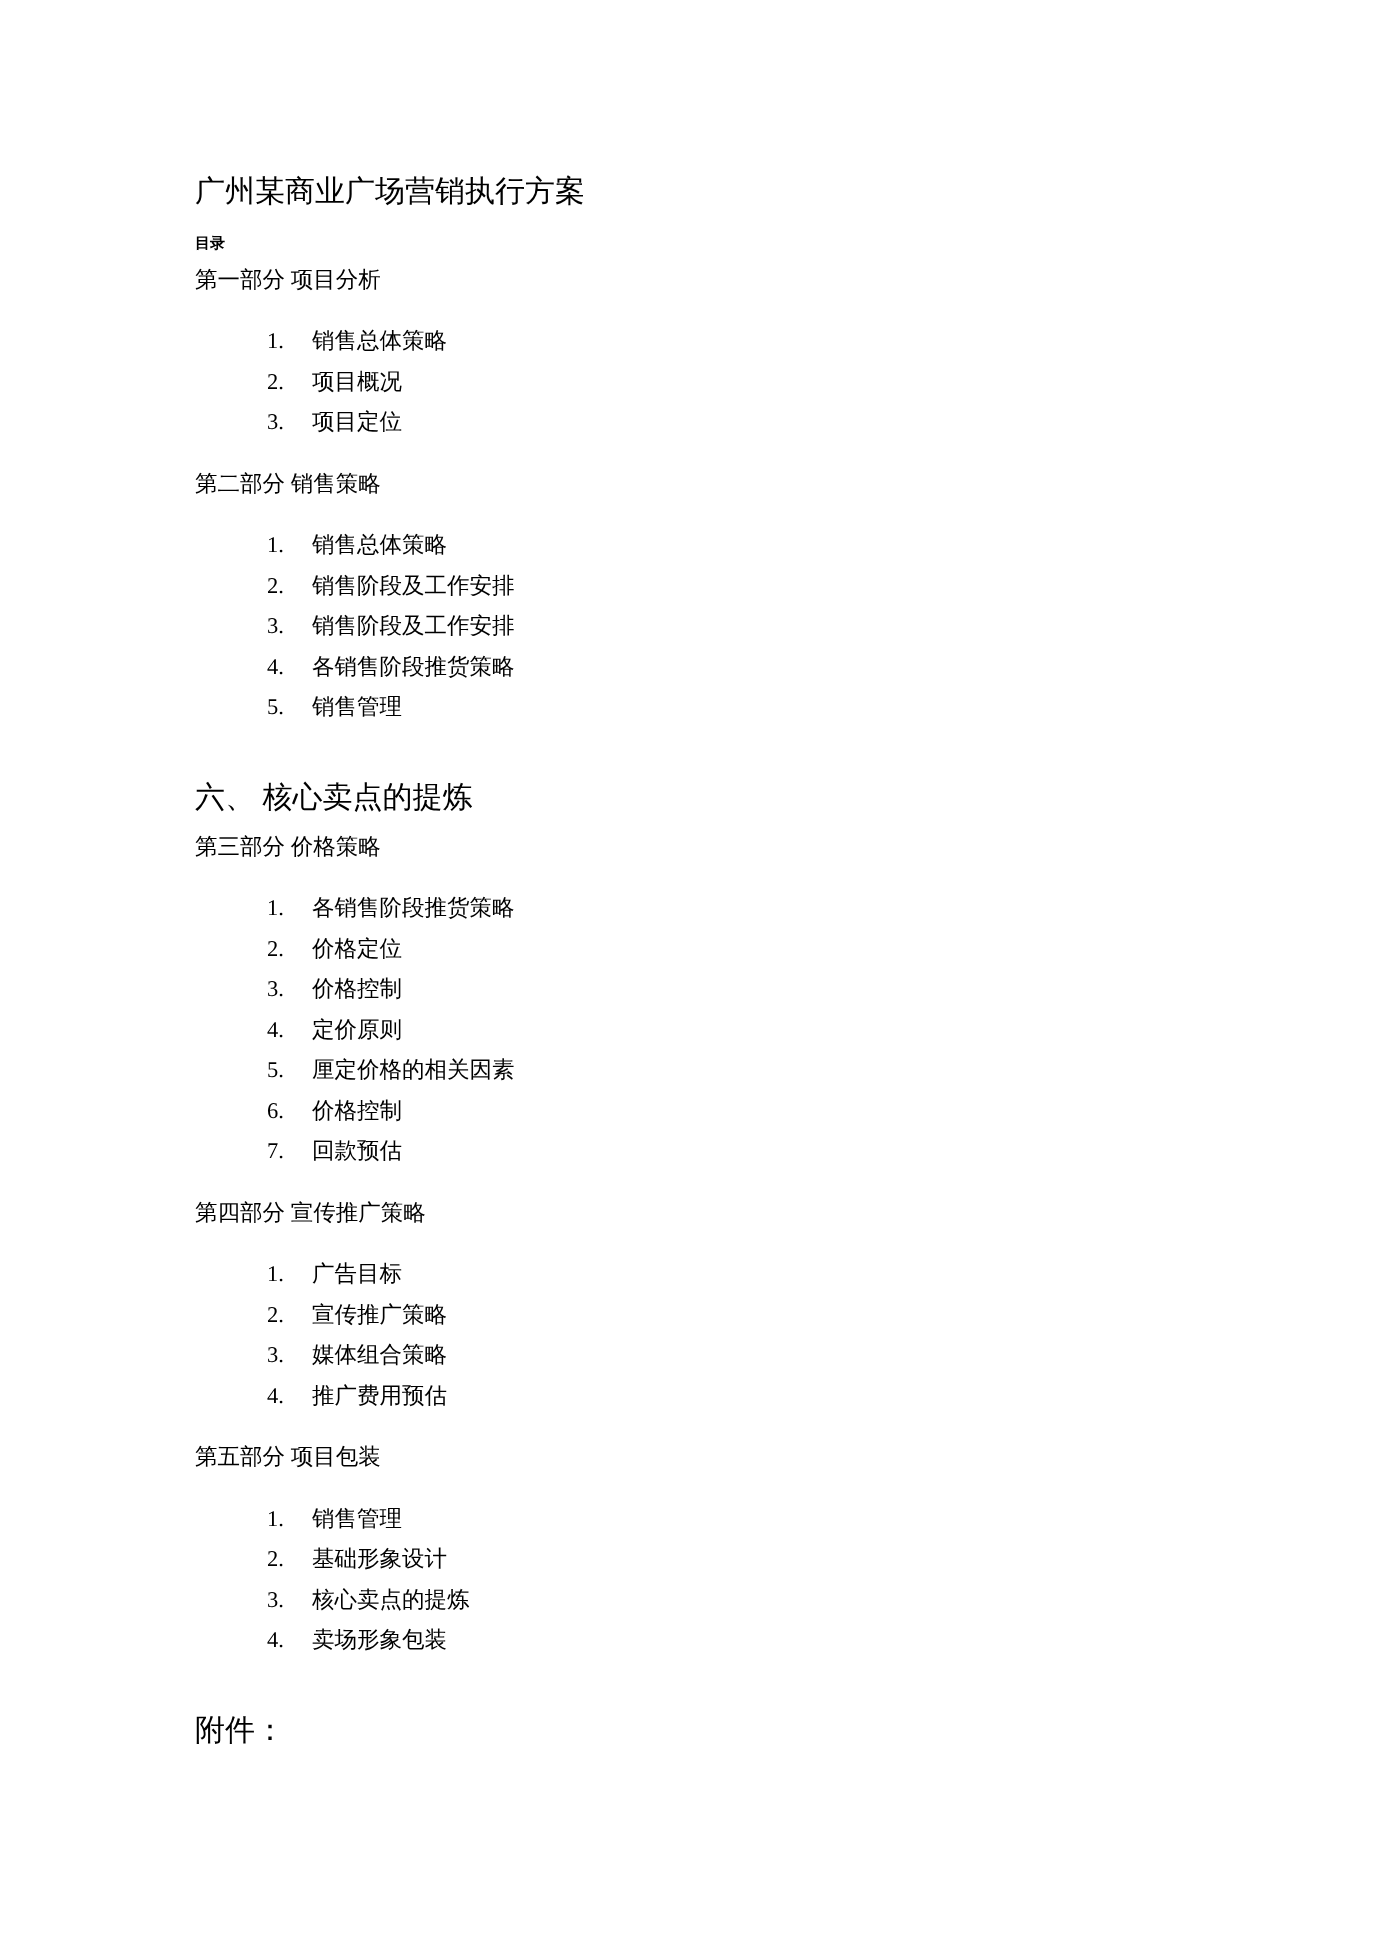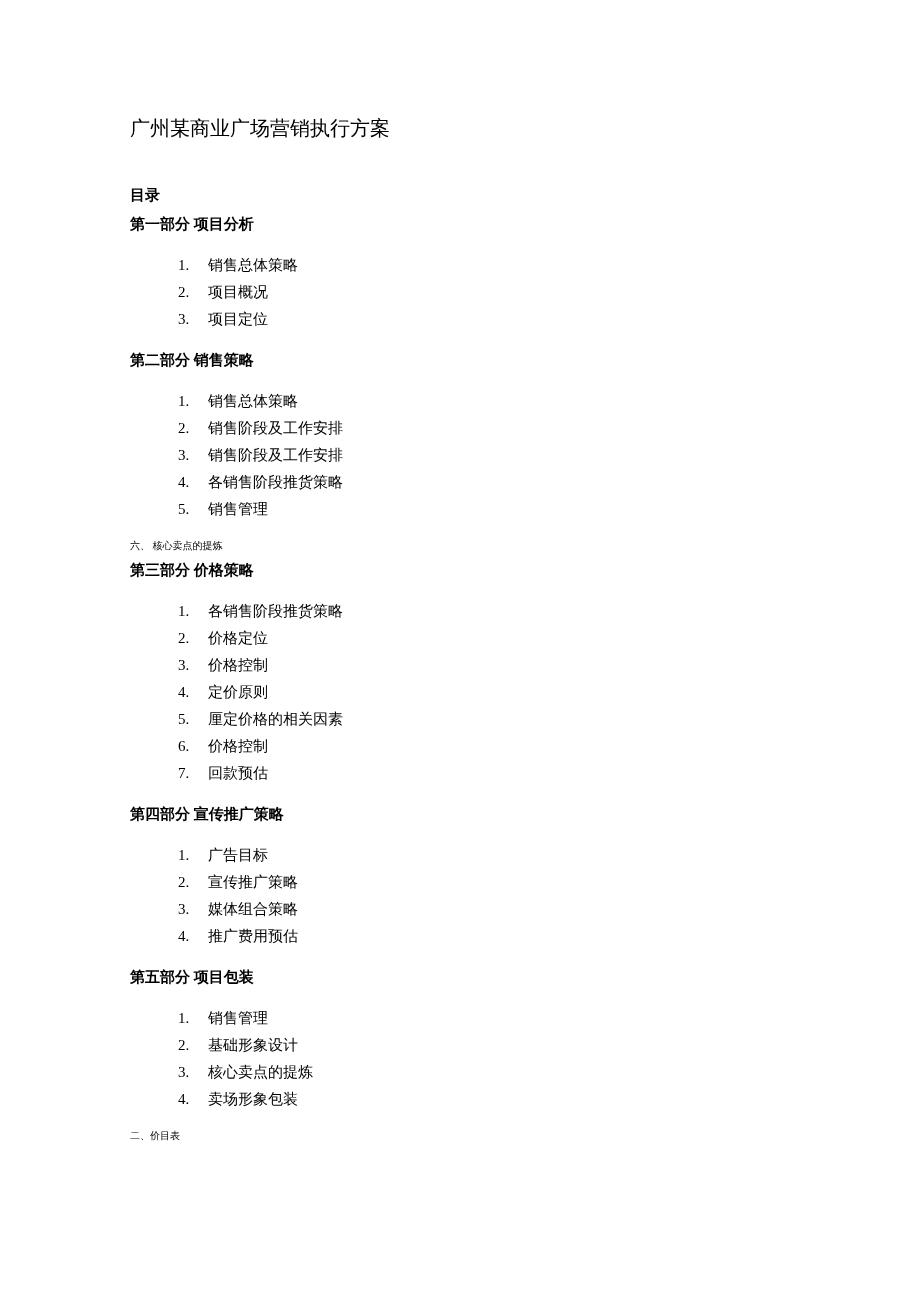--- a/index.html
+++ b/index.html
@@ -13,30 +13,30 @@
       background: #ffffff;
       font-family: "SimSun", "宋体", serif;
       font-size: 15px;
       line-height: 1.8;
       color: #000000;
       padding: 110px 130px 60px 130px;
     }
     .title {
       font-size: 20px;
       font-weight: normal;
-      margin-bottom: 36px;
+      margin-bottom: 8px;
     }
     .toc-heading {
-      font-size: 15px;
+      font-size: 10px;
       font-weight: bold;
       margin-bottom: 2px;
     }
     .section-heading {
       font-size: 15px;
-      font-weight: bold;
+      font-weight: normal;
       margin-top: 2px;
       margin-bottom: 14px;
     }
     .section-heading-nogap {
       font-size: 15px;
       font-weight: normal;
     }
     ol.numbered {
       list-style: none;
       padding-left: 48px;
@@ -47,22 +47,23 @@
       padding-left: 30px;
       line-height: 1.8;
     }
     ol.numbered li .num {
       position: absolute;
       left: 0;
       width: 24px;
       text-align: left;
     }
     .plain-line {
-      font-size: 10px;
+      font-size: 20px;
       line-height: 1.8;
+      margin-top: 28px;
     }
     .appendix {
       margin-top: 14px;
     }
   </style>
 </head>
 <body>
 
 <h1 class="title">广州某商业广场营销执行方案</h1>
 
@@ -107,14 +108,14 @@
 
 <div class="section-heading">第五部分 项目包装</div>
 <ol class="numbered">
   <li><span class="num">1.</span><span>销售管理</span></li>
   <li><span class="num">2.</span><span>基础形象设计</span></li>
   <li><span class="num">3.</span><span>核心卖点的提炼</span></li>
   <li><span class="num">4.</span><span>卖场形象包装</span></li>
 </ol>
 
 <div class="appendix">
-  <div class="plain-line">二、价目表</div>
+  <div class="plain-line">附件：</div>
 </div>
 
 </body></html>

